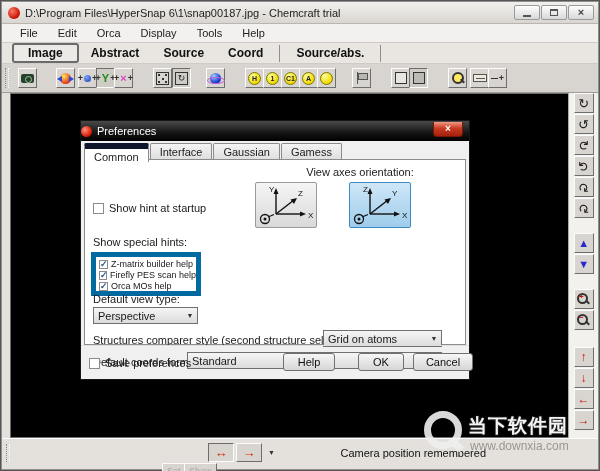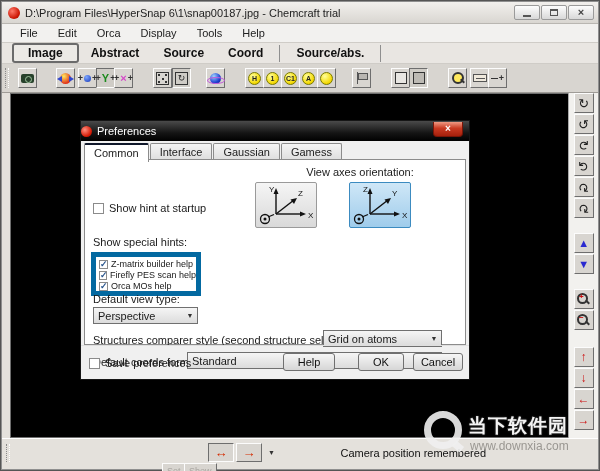--- a/index.html
+++ b/index.html
@@ -137,21 +137,21 @@
   .dlg-icon { width:11px; height:11px; border-radius:50%;
     background:radial-gradient(circle at 35% 35%, #ff8f80, #d61b06 65%, #7e0c00); margin-right:5px; flex:0 0 auto; }
   .dlg-title-text { color:#fff; font-size:11px; flex:1; }
   .dlg-close { width:30px; height:15px; margin:-4px 6px 0 0; border:1px solid #7a1507;
     border-top:none; border-radius:0 0 4px 4px; background:linear-gradient(#f09a83,#c93a22 45%,#a5200c);
     color:#fff; font-size:10px; font-weight:bold; text-align:center; line-height:14px; }
   .dlg-tabs { display:flex; padding:2px 0 0 3px; height:19px; }
   .dtab { padding:2px 9px; font-size:11px; color:#222; border:1px solid #8c8c8c; border-bottom:none;
     background:linear-gradient(#f4f4f4,#dedede); margin-right:1px; border-radius:2px 2px 0 0; }
   .dtab.active { background:#fff; position:relative; top:0; height:19px; z-index:2;
-    border-top:2px solid #0f172a; font-weight:normal; }
+    border-top:6px solid #0f172a; font-weight:normal; }
   .dlg-body { position:relative; margin:0 3px; height:186px; background:#fff;
     border:1px solid #8c8c8c; margin-top:-1px; }
   .dlg-footer { position:relative; height:35px; border-top:1px solid #dfdfdf; }
 
   .cb { display:inline-block; width:11px; height:11px; border:1px solid #8b8b8b; background:#fff;
     vertical-align:-2px; margin-right:5px; position:relative; }
   .cb.on::after { content:"✓"; position:absolute; left:0px; top:-3px; font-size:11px; font-weight:bold; color:#26538c; }
 
   .lbl { position:absolute; font-size:11px; color:#1a1a1a; }
   .hint-row { position:absolute; left:8px; top:42px; }
@@ -175,21 +175,21 @@
   .selectbox .drop { width:14px; text-align:center; font-size:7px; color:#333; }
   .sel-viewtype { left:8px; top:147px; width:105px; }
   .cmp-lbl { position:absolute; left:8px; top:174px; }
   .sel-comparer { left:238px; top:170px; width:119px; }
   .fmt-lbl { position:absolute; left:8px; top:196px; }
   .sel-coords { left:102px; top:192px; width:255px; }
 
   .save-row { position:absolute; left:8px; top:11px; }
   .dlg-btn { position:absolute; top:7px; height:18px; border:1px solid #707070; border-radius:3px;
     background:linear-gradient(#f6f6f6,#d6d6d6); font-size:11px; text-align:center; line-height:16px; color:#111; }
-  .btn-help { left:202px; width:52px; } .btn-ok { left:277px; width:46px; } .btn-cancel { left:332px; width:50px; }
+  .btn-help { left:202px; width:52px; } .btn-ok { left:277px; width:46px; } .btn-cancel { left:332px; width:60px; }
 
   svg text { font-family:"Liberation Sans", sans-serif; font-size:8px; fill:#111; }
 </style>
 </head>
 <body>
 
 <div class="window">
 
   <div class="titlebar">
     <div class="app-icon"></div>

